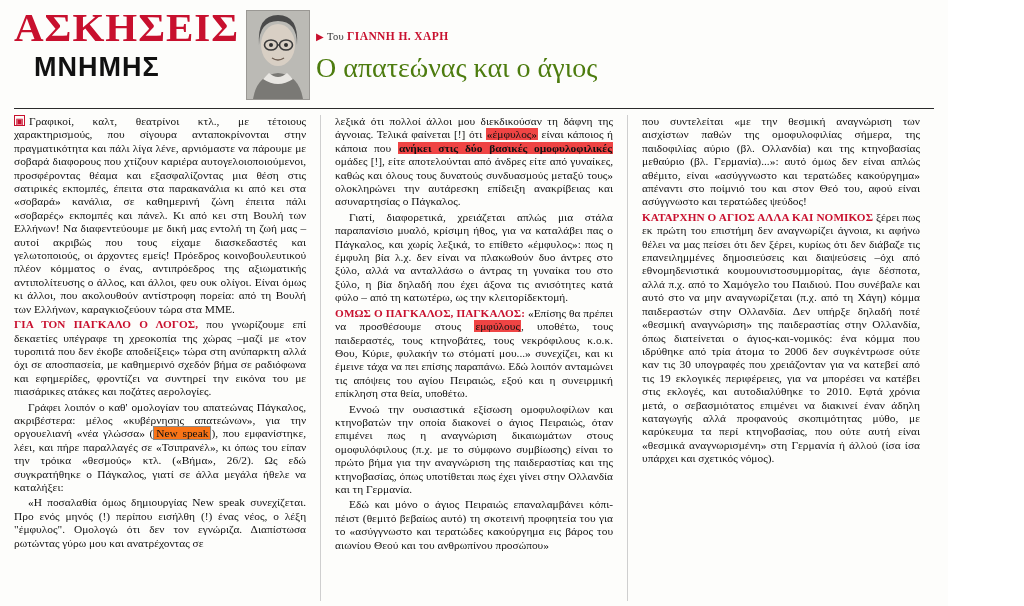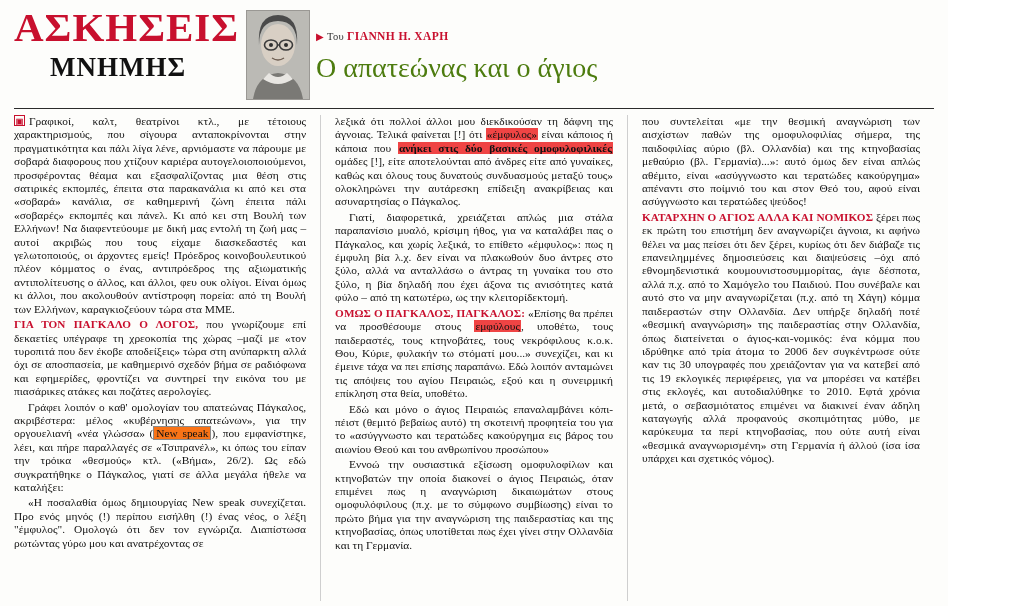--- a/index.html
+++ b/index.html
@@ -37,27 +37,27 @@
   .kicker {
     font-family: "Liberation Serif", serif;
     font-weight: bold;
     font-size: 41px;
     line-height: 38px;
     letter-spacing: 1px;
     color: #c8102e;
     margin: 0;
   }
   .kicker2 {
-    font-family: Liberation Serif, serif;
+    font-family: Liberation Sans, sans-serif;
     font-weight: bold;
     font-size: 27px;
     line-height: 30px;
     letter-spacing: 1px;
     color: #111;
-    margin: 6px 0 0 36px;
+    margin: 6px 0 0 20px;
   }
   .portrait {
     position: absolute;
     left: 232px;
     top: 2px;
     width: 62px;
     height: 88px;
     background: linear-gradient(175deg,#cfcfcf 0%, #b9b7b3 40%, #8d8b88 100%);
     border: 1px solid #9a9894;
     overflow: hidden;
@@ -219,24 +219,24 @@
         <span>λεξικά ότι πολλοί άλλοι μου διεκδικούσαν τη δάφνη της άγνοιας. Τελικά φαίνεται [!] ότι <span class="hl-yellow">«έμφυλος»</span> είναι κάποιος ή κάποια που <span class="hl-yellow hl-strong">ανήκει στις δύο βασικές ομοφυλοφιλικές</span> ομάδες [!], είτε αποτελούνται από άνδρες είτε από γυναίκες, καθώς και όλους τους δυνατούς συνδυασμούς μεταξύ τους» ολοκληρώνει την αυτάρεσκη επίδειξη ανακρίβειας και ασυναρτησίας ο Πάγκαλος.</span>
       </p>
       <p class="indent">
         <span>Γιατί, διαφορετικά, χρειάζεται απλώς μια στάλα παραπανίσιο μυαλό, κρίσιμη ήθος, για να καταλάβει πας ο Πάγκαλος, και χωρίς λεξικά, το επίθετο «έμφυλος»: πως η έμφυλη βία λ.χ. δεν είναι να πλακωθούν δυο άντρες στο ξύλο, αλλά να ανταλλάσω ο άντρας τη γυναίκα του στο ξύλο, η βία δηλαδή που έχει άξονα τις ανισότητες κατά φύλο – από τη κατωτέρω, ως την κλειτορίδεκτομή.</span>
       </p>
       <p>
         <span class="subhead">ΟΜΩΣ Ο ΠΑΓΚΑΛΟΣ, ΠΑΓΚΑΛΟΣ:</span>
         <span>«Επίσης θα πρέπει να προσθέσουμε στους <span class="hl-yellow">εμφύλους</span>, υποθέτω, τους παιδεραστές, τους κτηνοβάτες, τους νεκρόφιλους κ.ο.κ. Θου, Κύριε, φυλακήν τω στόματί μου...» συνεχίζει, και κι έμεινε τάχα να πει επίσης παραπάνω. Εδώ λοιπόν ανταμώνει τις απόψεις του αγίου Πειραιώς, εξού και η συνειρμική επίκληση στα θεία, υποθέτω.</span>
       </p>
       <p class="indent">
+        <span>Εννοώ την ουσιαστικά εξίσωση ομοφυλοφίλων και κτηνοβατών την οποία διακονεί ο άγιος Πειραιώς, όταν επιμένει πως η αναγνώριση δικαιωμάτων στους ομοφυλόφιλους (π.χ. με το σύμφωνο συμβίωσης) είναι το πρώτο βήμα για την αναγνώριση της παιδεραστίας και της κτηνοβασίας, όπως υποτίθεται πως έχει γίνει στην Ολλανδία και τη Γερμανία.</span>
+      </p>
+      <p class="indent">
         <span>Εδώ και μόνο ο άγιος Πειραιώς επαναλαμβάνει κόπι-πέιστ (θεμιτό βεβαίως αυτό) τη σκοτεινή προφητεία του για το «ασύγγνωστο και τερατώδες κακούργημα εις βάρος του αιωνίου Θεού και του ανθρωπίνου προσώπου»</span>
-      </p>
-      <p class="indent">
-        <span>Εννοώ την ουσιαστικά εξίσωση ομοφυλοφίλων και κτηνοβατών την οποία διακονεί ο άγιος Πειραιώς, όταν επιμένει πως η αναγνώριση δικαιωμάτων στους ομοφυλόφιλους (π.χ. με το σύμφωνο συμβίωσης) είναι το πρώτο βήμα για την αναγνώριση της παιδεραστίας και της κτηνοβασίας, όπως υποτίθεται πως έχει γίνει στην Ολλανδία και τη Γερμανία.</span>
       </p>
     </div>
 
     <div class="col">
       <p>
         <span>που συντελείται «με την θεσμική αναγνώριση των αισχίστων παθών της ομοφυλοφιλίας σήμερα, της παιδοφιλίας αύριο (βλ. Ολλανδία) και της κτηνοβασίας μεθαύριο (βλ. Γερμανία)...»: αυτό όμως δεν είναι απλώς αθέμιτο, είναι «ασύγγνωστο και τερατώδες κακούργημα» απέναντι στο ποίμνιό του και στον Θεό του, αφού είναι ασύγγνωστο και τερατώδες ψεύδος!</span>
       </p>
       <p>
         <span class="subhead">ΚΑΤΑΡΧΗΝ Ο ΑΓΙΟΣ ΑΛΛΑ ΚΑΙ ΝΟΜΙΚΟΣ</span>
         <span>ξέρει πως εκ πρώτη του επιστήμη δεν αναγνωρίζει άγνοια, κι αφήνω θέλει να μας πείσει ότι δεν ξέρει, κυρίως ότι δεν διάβαζε τις επανειλημμένες δημοσιεύσεις και διαψεύσεις –όχι από εθνομηδενιστικά κουμουνιστοσυμμορίτας, άγιε δέσποτα, αλλά π.χ. από το Χαμόγελο του Παιδιού. Που συνέβαλε και αυτό στο να μην αναγνωρίζεται (π.χ. από τη Χάγη) κόμμα παιδεραστών στην Ολλανδία. Δεν υπήρξε δηλαδή ποτέ «θεσμική αναγνώριση» της παιδεραστίας στην Ολλανδία, όπως διατείνεται ο άγιος-και-νομικός: ένα κόμμα που ιδρύθηκε από τρία άτομα το 2006 δεν συγκέντρωσε ούτε καν τις 30 υπογραφές που χρειάζονταν για να κατεβεί από τις 19 εκλογικές περιφέρειες, για να μπορέσει να κατέβει στις εκλογές, και αυτοδιαλύθηκε το 2010. Εφτά χρόνια μετά, ο σεβασμιότατος επιμένει να διακινεί έναν άδηλη καταγωγής αλλά προφανούς σκοπιμότητας μύθο, με καρύκευμα τα περί κτηνοβασίας, που ούτε αυτή είναι «θεσμικά αναγνωρισμένη» στη Γερμανία ή άλλού (ίσα ίσα υπάρχει και σχετικός νόμος).</span>

